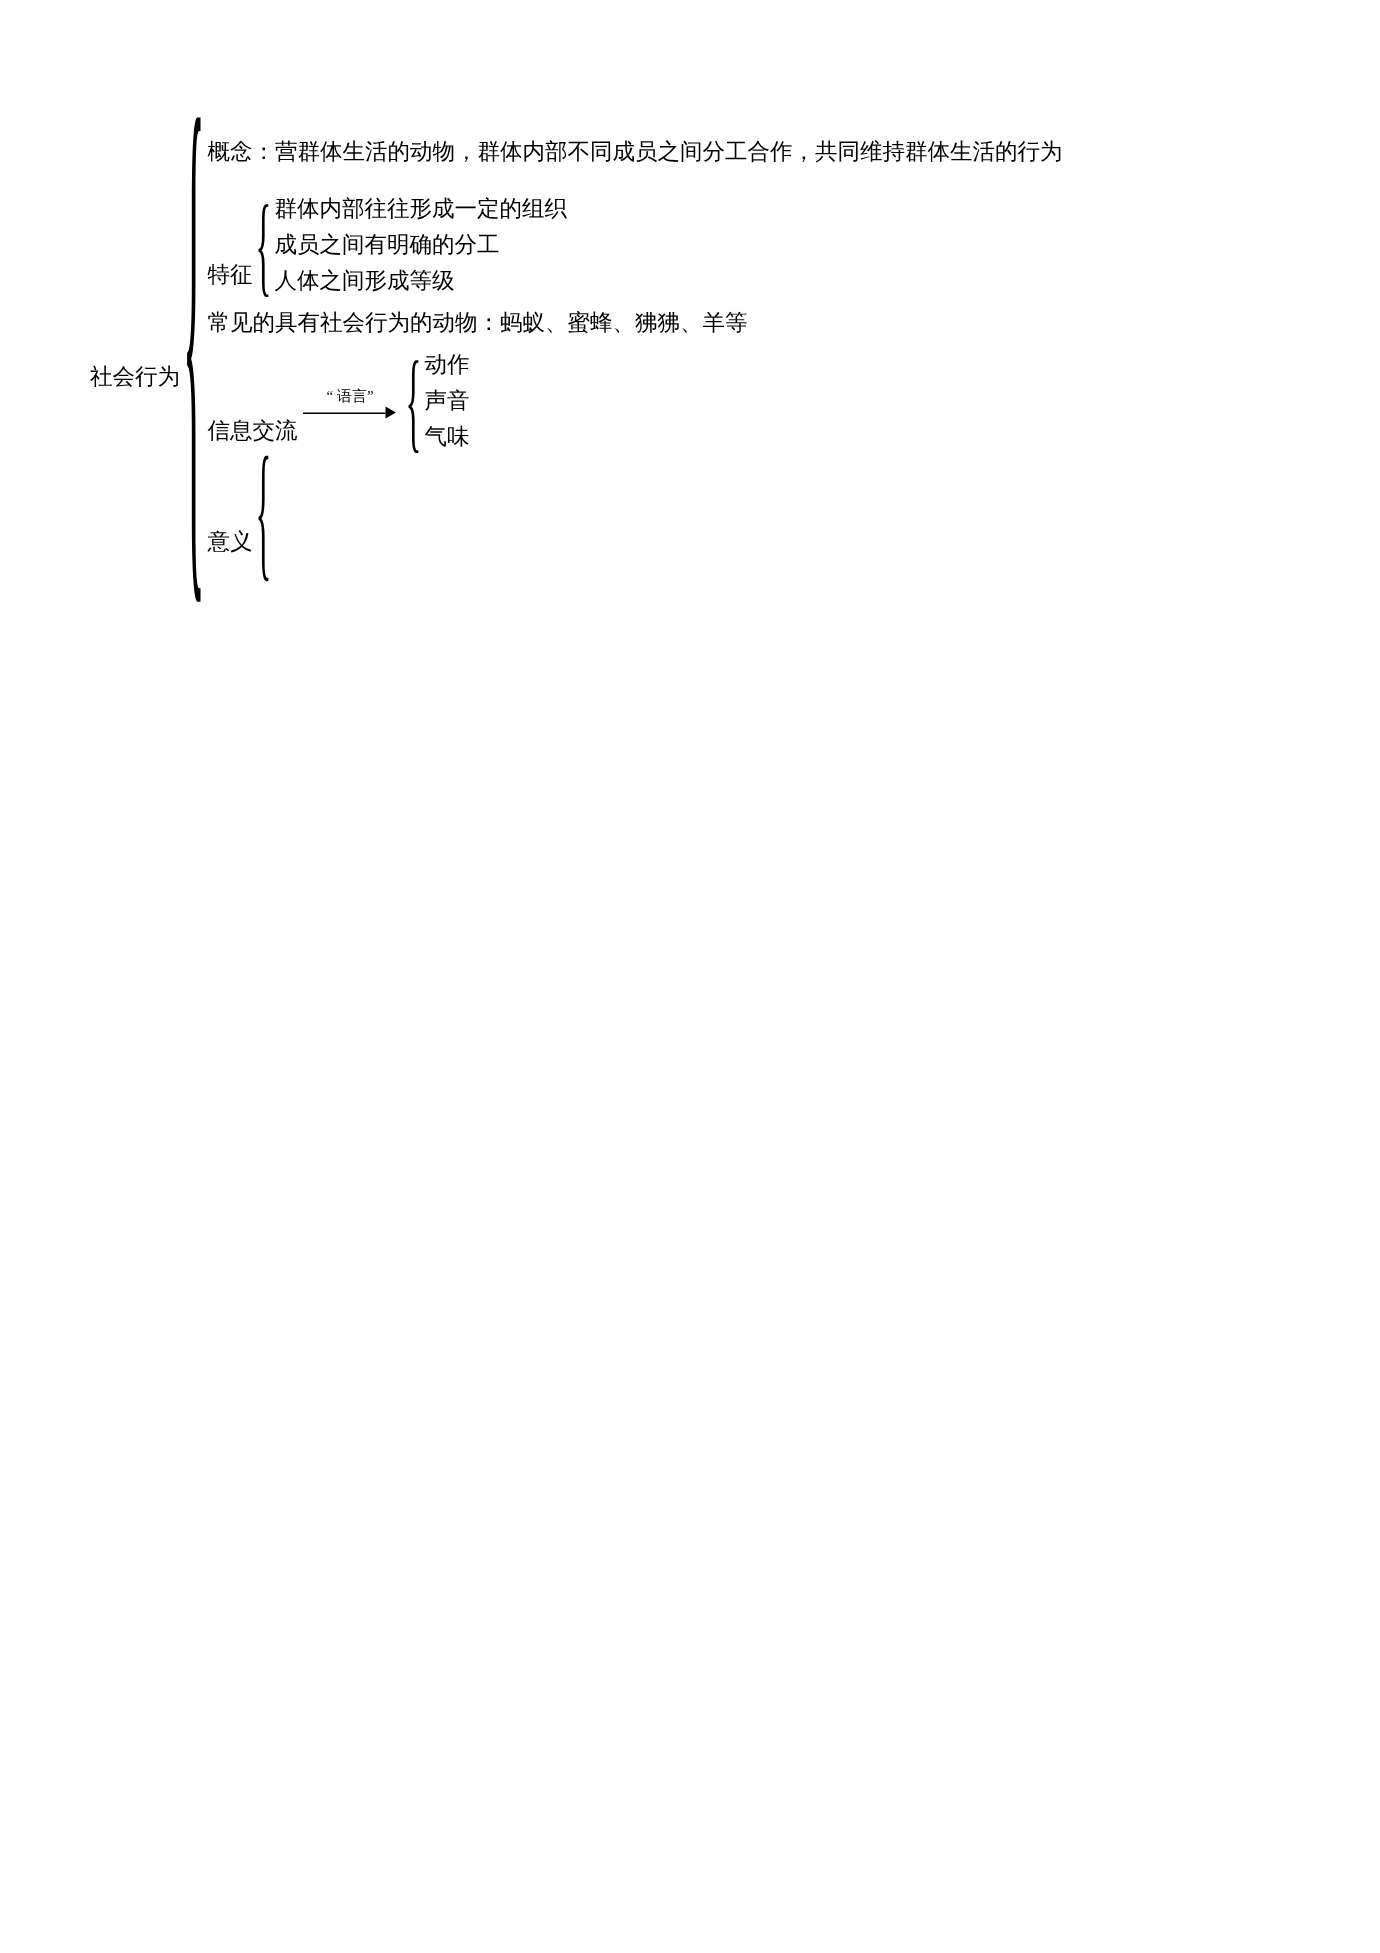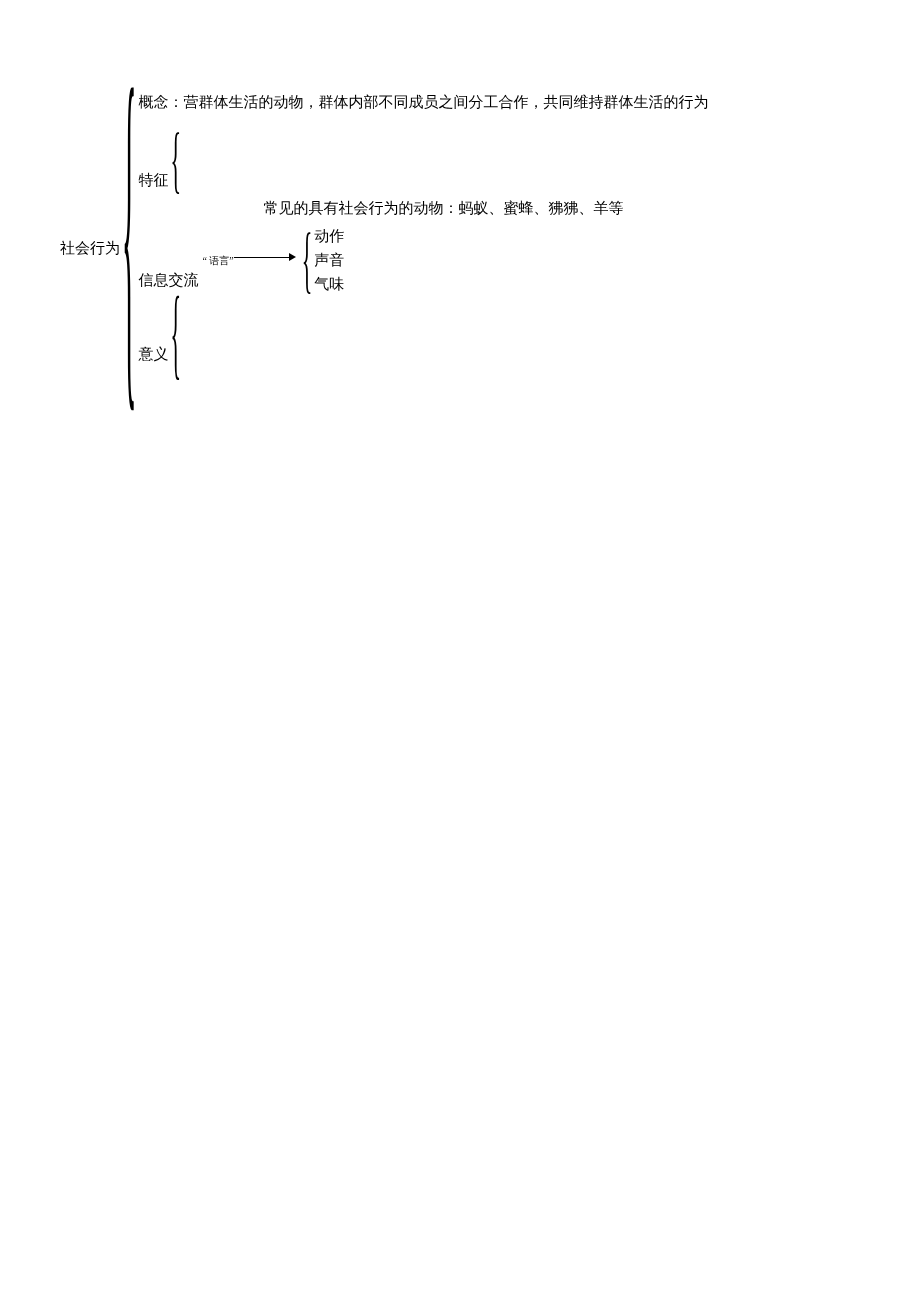--- a/index.html
+++ b/index.html
@@ -33,26 +33,25 @@
   .label {
     white-space: nowrap;
     margin-top: 40px;
   }
   .block {
     display: flex;
     flex-direction: column;
   }
   .item {
     white-space: nowrap;
-    text-align: center;
   }
   .arrowwrap {
     display: inline-flex;
-    flex-direction: row;
-    align-items: flex-start;
+    flex-direction: column;
+    align-items: center;
     vertical-align: middle;
     padding: 0 4px;
   }
   .arrowlabel {
     font-size: 10px;
     margin-bottom: -2px;
   }
   .arrowline {
     display: inline-flex;
     align-items: center;
@@ -85,23 +84,28 @@
 
     <div class="block">
 
       <div class="item" style="margin-bottom:14px;">
         <span>概念：</span><span>营群体生活的动物，群体内部不同成员之间分工合作，共同维持群体生活的行为</span>
       </div>
 
       <div class="row" style="margin-bottom:4px;">
         <span class="label">特征</span>
         <span class="brace br-3">{</span>
+        <div class="block">
+          <span class="item">群体内部往往形成一定的组织</span>
+          <span class="item">成员之间有明确的分工</span>
+          <span class="item">人体之间形成等级</span>
+        </div>
       </div>
 
-      <div class="item" style="margin-bottom:4px;margin-left:40px;">常见的具有社会行为的动物：蚂蚁、蜜蜂、狒狒、羊等</div>
+      <div class="item" style="margin-bottom:4px;">常见的具有社会行为的动物：蚂蚁、蜜蜂、狒狒、羊等</div>
 
       <div class="row" style="margin-bottom:6px;">
         <span class="label">信息交流</span>
         <span class="arrowwrap">
           <span class="arrowlabel">“ 语言”</span>
           <span class="arrowline">
             <span class="arrowshaft"></span>
               <span class="arrowhead"></span>
           </span>
         </span>

